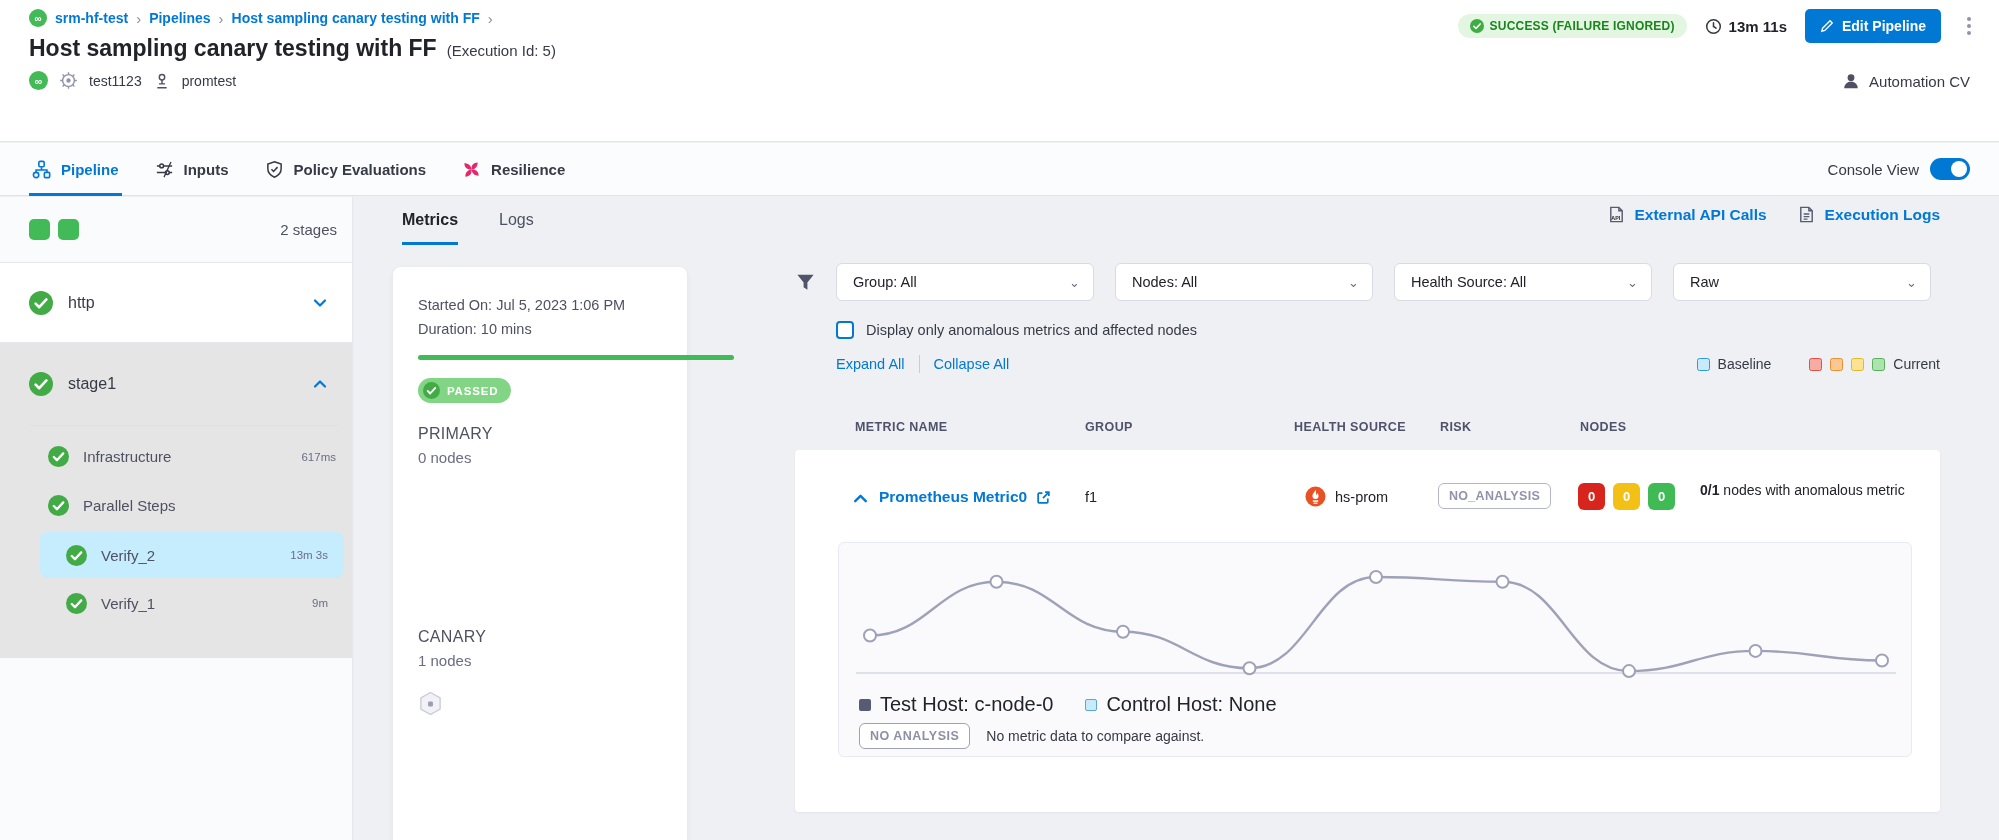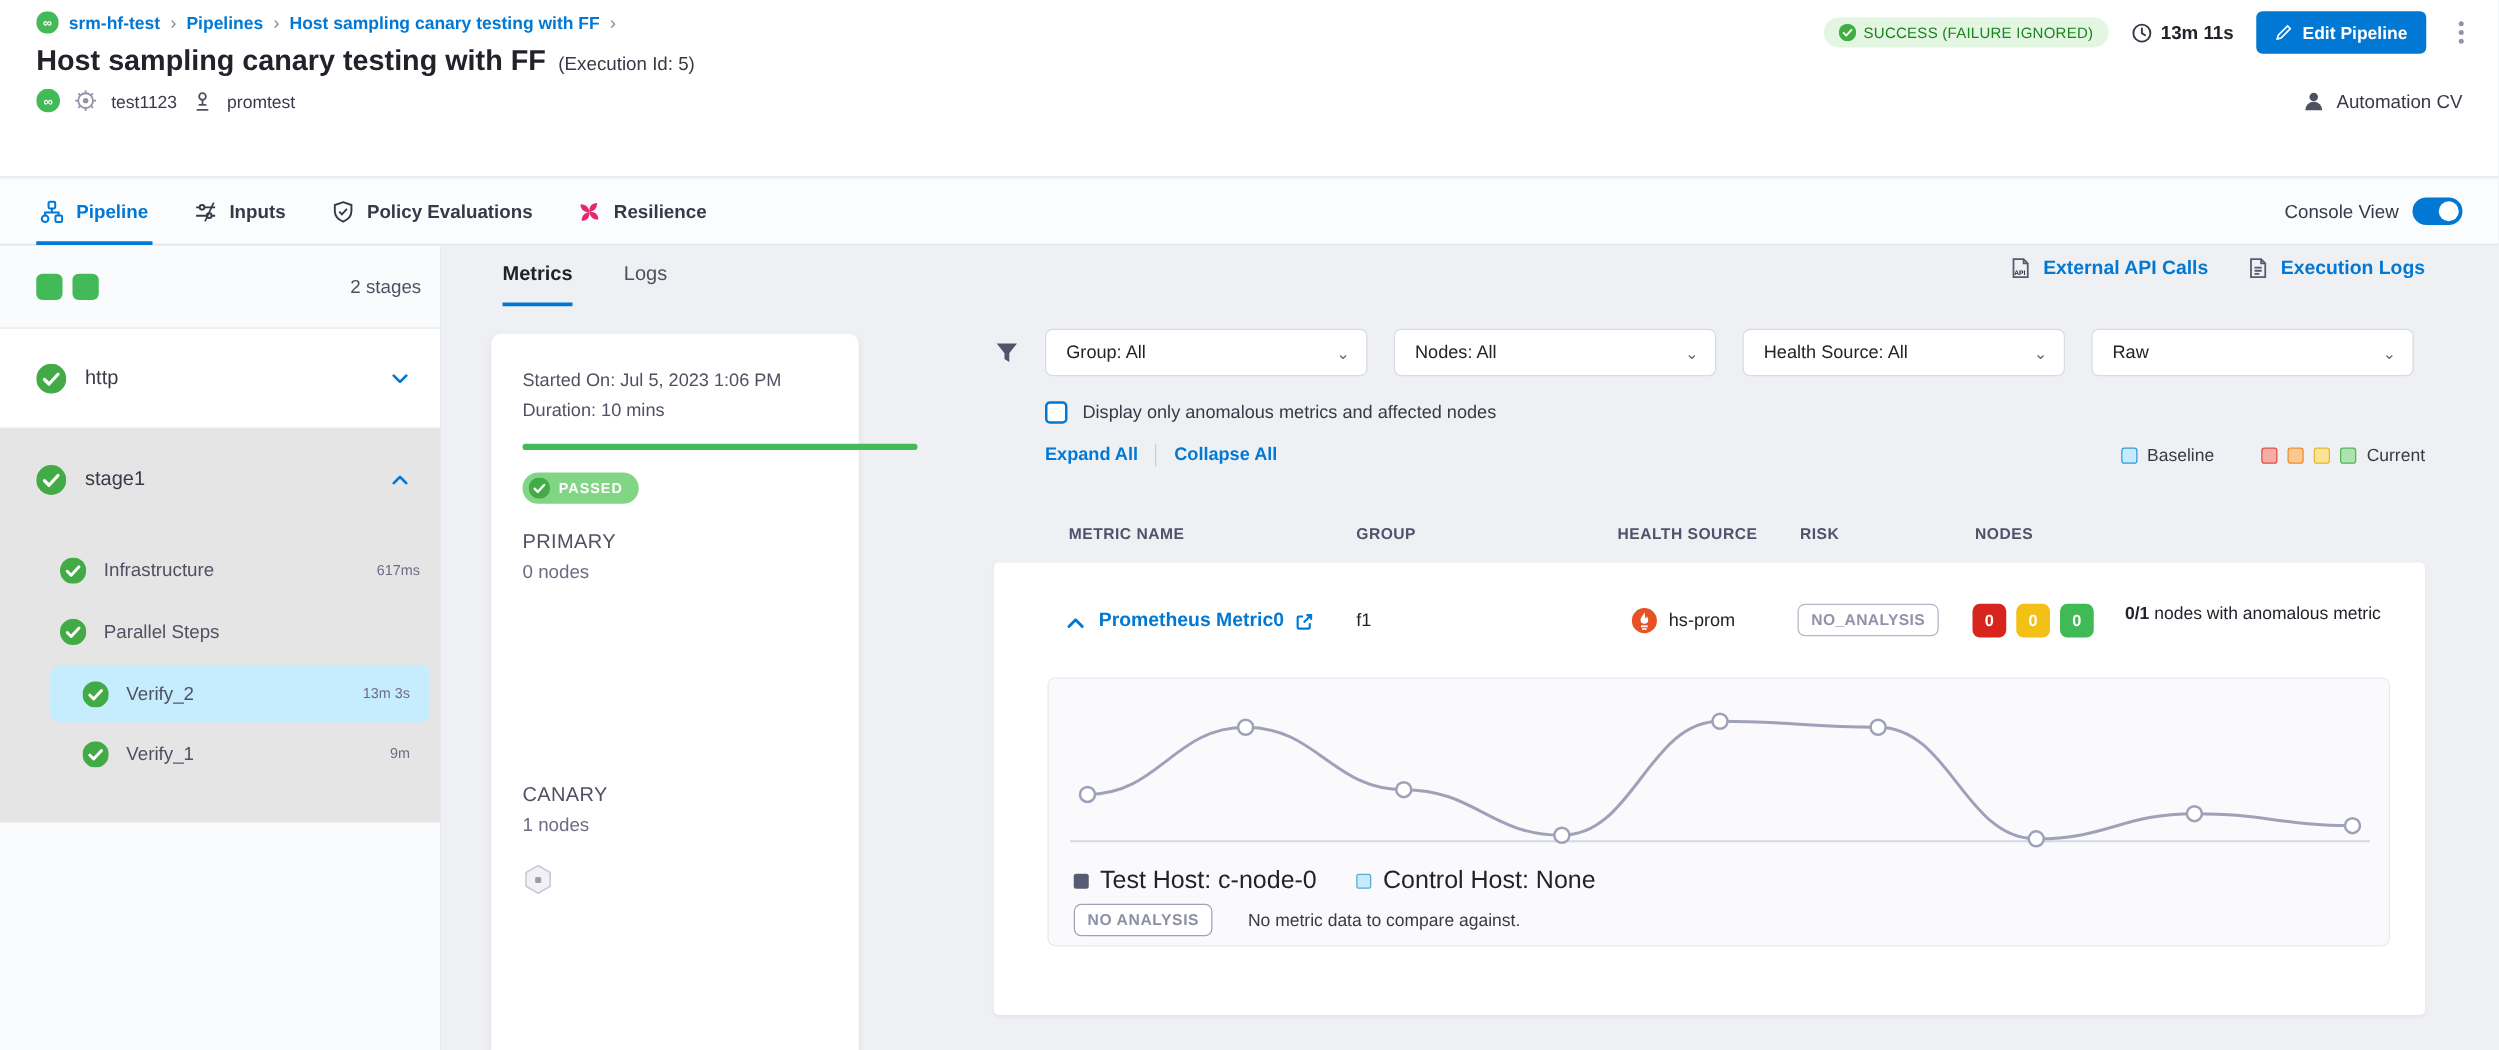--- a/index.html
+++ b/index.html
@@ -10,21 +10,21 @@
 
 .topbar{position:absolute;top:0;left:0;width:1999px;height:142px;background:#fff;border-bottom:1px solid #e4e5ec}
 .breadcrumb{position:absolute;top:9px;left:29px;display:flex;align-items:center;gap:8px;font-size:14px;font-weight:bold;color:#0278d5}
 .crumb{cursor:pointer}
 .crumb-sep{color:#8a8ca0;font-weight:normal;font-size:15px}
 .page-title-row{position:absolute;top:35px;left:29px;display:flex;align-items:baseline;gap:10px}
 .page-title{font-size:23px;font-weight:bold;color:#22222a}
 .exec-id{font-size:15px;color:#383946}
 .meta-row{position:absolute;top:71px;left:29px;display:flex;align-items:center;gap:11px;font-size:14px;color:#383946}
 .top-right{position:absolute;top:9px;right:20px;display:flex;align-items:center;gap:18px}
-.status-badge{display:flex;align-items:flex-start;gap:6px;background:#e2f6e2;color:#1b841d;font-weight:normal;font-size:12px;padding:5px 12px;border-radius:12px;letter-spacing:.2px}
+.status-badge{display:flex;align-items:flex-start;gap:6px;background:#e2f6e2;color:#1b841d;font-weight:bold;font-size:12px;padding:5px 12px;border-radius:12px;letter-spacing:.2px}
 .elapsed{display:flex;align-items:center;gap:7px;font-size:15px;font-weight:bold;color:#22222a}
 .edit-btn{display:flex;align-items:center;gap:8px;background:#0278d5;color:#fff;font-size:14px;font-weight:bold;padding:9px 15px;border-radius:5px;border:none;cursor:pointer}
 .kebab{display:flex;flex-direction:column;gap:3px;padding:6px 8px;cursor:pointer}
 .kebab i{width:4px;height:4px;border-radius:50%;background:#9293ab}
 .user-chip{position:absolute;top:72px;right:29px;display:flex;align-items:center;gap:9px;font-size:15px;color:#383946}
 
 
 .tabbar{position:absolute;top:143px;left:0;width:1999px;height:53px;background:#fbfcfd;border-bottom:1px solid #e1e3ea;display:flex;align-items:center;padding:0 29px}
 .tab{display:flex;align-items:center;gap:10px;font-size:15px;font-weight:bold;color:#383946;height:100%;padding:0 3px;margin-right:30px;position:relative;cursor:pointer}
 .tab.active{color:#0278d5}
@@ -68,21 +68,21 @@
 .api-links{position:absolute;top:205px;right:59px;display:flex;align-items:center;gap:30px}
 .api-link{display:flex;align-items:center;gap:9px;color:#0278d5;font-size:15.5px;font-weight:bold;cursor:pointer}
 .filter-row{position:absolute;top:263px;left:795px;display:flex;align-items:center}
 .funnel{margin-right:20px;display:flex}
 .dropdown{width:258px;height:38px;background:#fff;border:1px solid #d8dae4;border-radius:6px;display:flex;align-items:center;padding:0 13px 0 16px;margin-right:21px;cursor:pointer}
 .dropdown .dl{font-size:14.5px;color:#22222a}
 .dropdown .dchev{margin-left:auto;color:#6b6d85;font-size:13px}
 .anomalous-row{position:absolute;top:321px;left:836px;display:flex;align-items:center;gap:12px}
 .checkbox{width:18px;height:18px;border:2px solid #0278d5;border-radius:4px;background:#fff;cursor:pointer}
 .anomalous-row label{font-size:14.5px;color:#383946}
-.expand-row{position:absolute;top:355px;left:836px;display:flex;align-items:center;font-size:14.5px;font-weight:bold;color:#0278d5}
+.expand-row{position:absolute;top:355px;left:836px;display:flex;align-items:center;font-size:14.5px;font-weight:normal;color:#0278d5}
 .expand-row .sep{width:1px;height:18px;background:#c9cbd8;margin:0 14px}
 .expand-row span{cursor:pointer}
 .legend-row{position:absolute;top:356px;right:59px;display:flex;align-items:center;gap:8px;font-size:14px;color:#383946}
 .lg-sq{width:13px;height:13px;border-radius:2.5px;display:inline-block}
 .lg-baseline{background:#c7ebfc;border:1.5px solid #2f9bd6;margin-right:0}
 .lg-red{background:#f6aba5;border:1.5px solid #dd5147}
 .lg-orange{background:#fbc793;border:1.5px solid #ee8f2e}
 .lg-yellow{background:#fbe394;border:1.5px solid #e0b92e}
 .lg-green{background:#aee2ae;border:1.5px solid #53b558}
 .legend-row .gap{width:22px}
@@ -100,21 +100,21 @@
 .nbadge.red{background:#d7251d}
 .nbadge.yellow{background:#f3c016}
 .nbadge.green{background:#3fba54}
 .m-summary{position:absolute;top:31px;left:905px;width:225px;font-size:14px;line-height:19px;color:#22222a}
 .chart-panel{position:absolute;top:92px;left:43px;width:1074px;height:215px;background:#fafafd;border:1px solid #e9eaf1;border-radius:6px}
 .chart-svg{position:absolute;top:10px;left:17px}
 .host-legend{position:absolute;top:150px;left:20px;display:flex;align-items:center;gap:32px;font-size:20px;color:#22222a}
 .host-legend .item{display:flex;align-items:center;gap:9px}
 .hl-test{width:12px;height:12px;border-radius:2px;background:#585b74}
 .hl-control{width:12px;height:12px;border-radius:2px;background:#c7ebfc;border:1.5px solid #5ba9cf}
-.analysis-row{position:absolute;top:180px;left:20px;display:flex;align-items:center;gap:28px}
+.analysis-row{position:absolute;top:180px;left:20px;display:flex;align-items:center;gap:16px}
 .analysis-badge{border:1.5px solid #9fa1b6;border-radius:6px;padding:5px 10px;font-size:12.5px;font-weight:bold;color:#8d8fa6;letter-spacing:.5px;background:#fff}
 .analysis-msg{font-size:14px;color:#383946}
 </style>
 </head>
 <body>
 
 <div class="canvas">
 
   <div class="topbar">
     <div class="breadcrumb">

